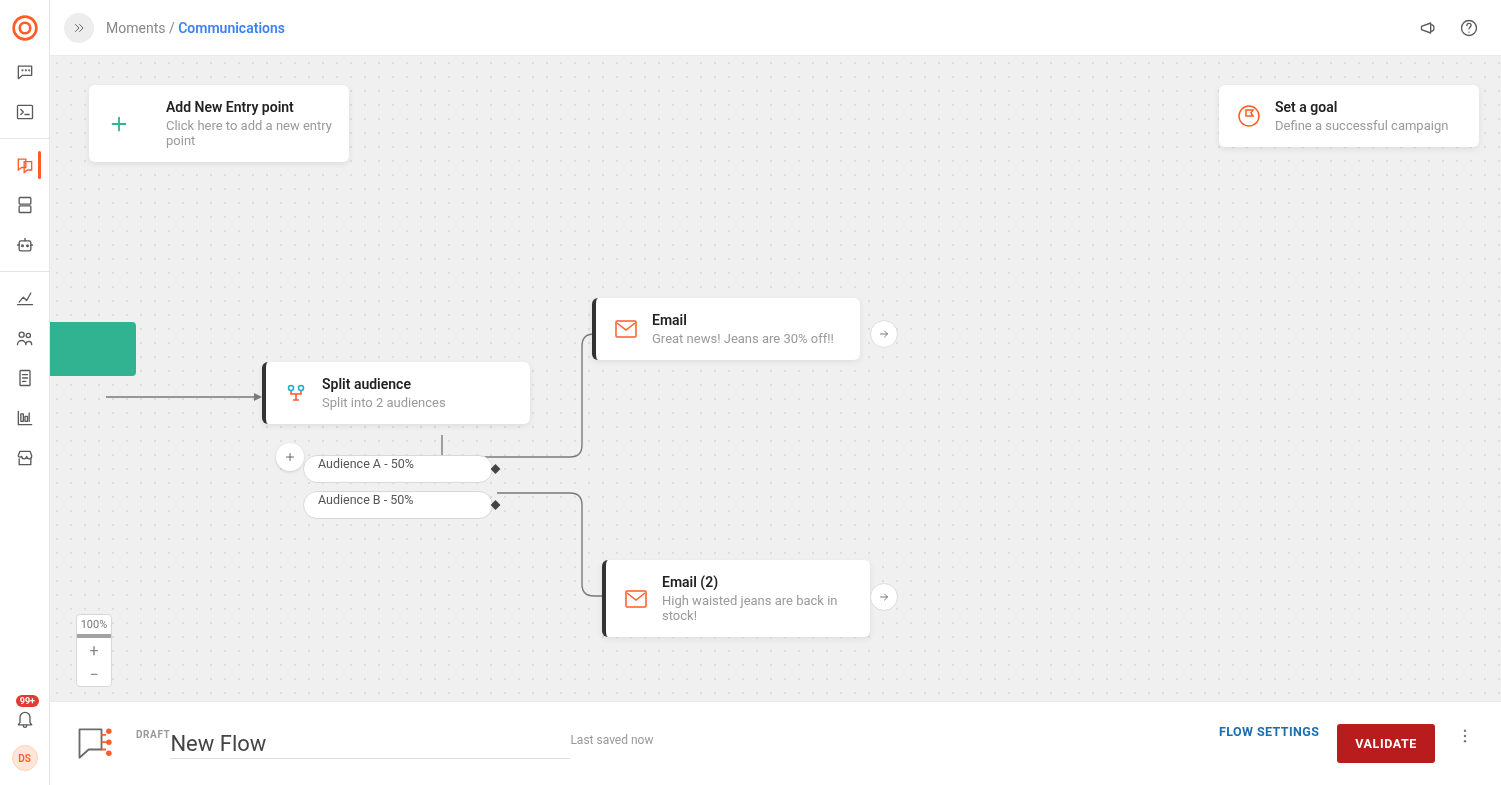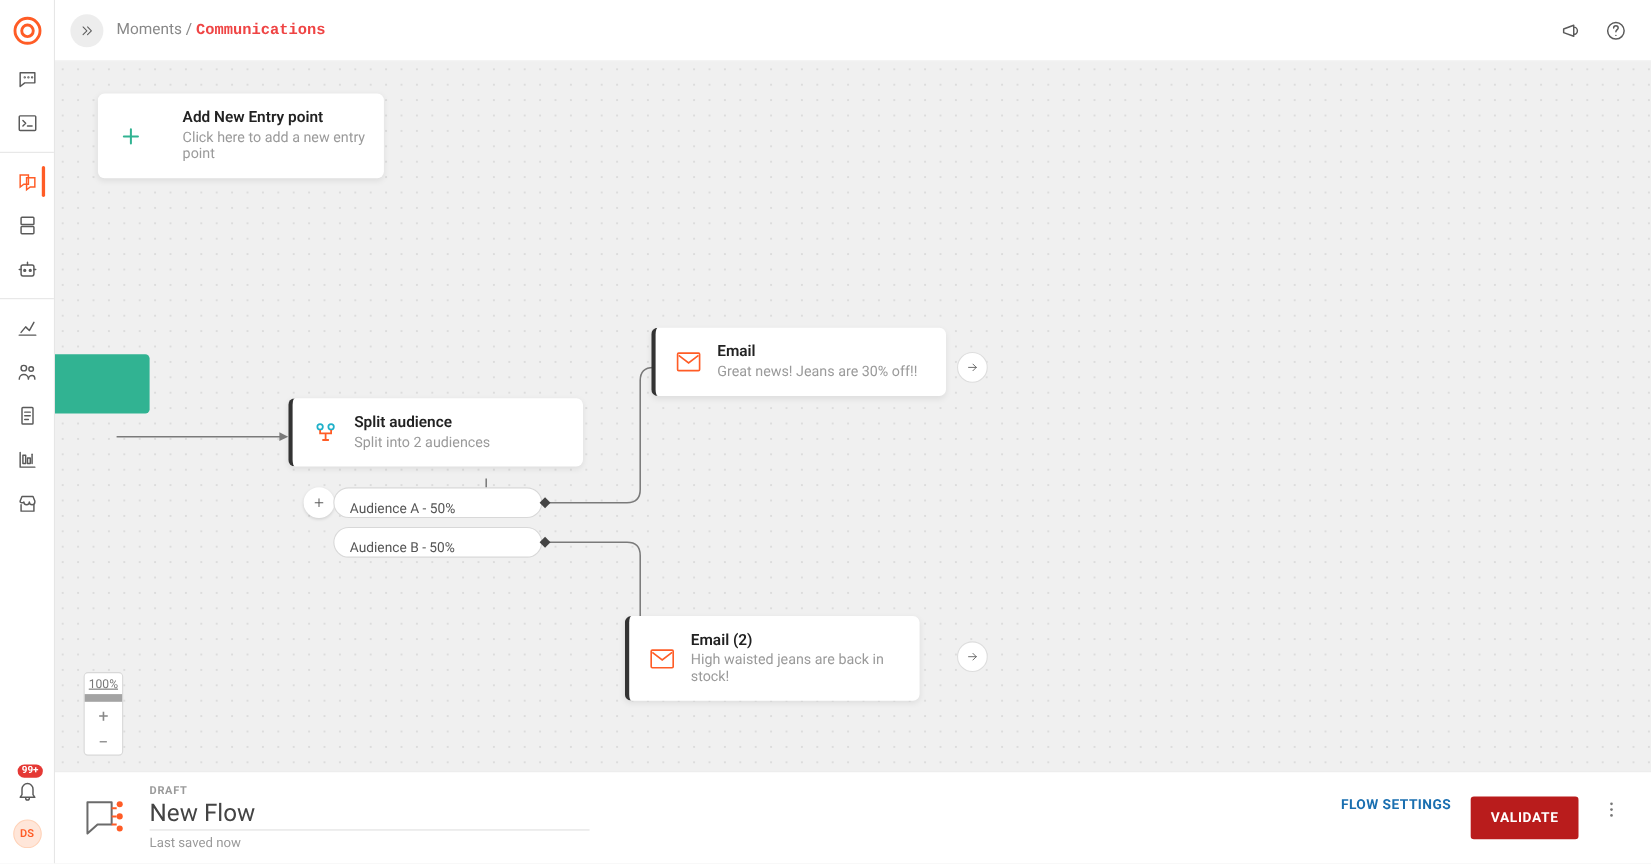--- a/index.html
+++ b/index.html
@@ -18,65 +18,65 @@
 .leftbar .badge { position: absolute; top: -4px; right: 2px; background: #e53935; color: #fff; font-size: 9px; font-weight: 700; border-radius: 8px; padding: 1px 4px; line-height: 10px; }
 .avatar { width: 26px; height: 26px; border-radius: 50%; background: #ffe6d9; color: #ff5c26; font-size: 10px; font-weight: 600; display: flex; align-items: center; justify-content: center; margin: 6px 0 14px; border: 1px solid #ffd2b8; }
 
 
 .main { flex: 1; height: 100%; display: flex; flex-direction: column; }
 
 
 .topbar { height: 56px; display: flex; align-items: center; padding: 0 20px 0 8px; border-bottom: 1px solid #eaeaea; }
 .topbar .expand-btn { width: 30px; height: 30px; border-radius: 50%; background: #ededed; display: flex; align-items: center; justify-content: center; cursor: pointer; margin-left: 6px; margin-right: 12px; }
 .breadcrumb { color: #888; font-size: 14px; }
-.breadcrumb .current { color: #ef4444; font-weight: 600; font-family: Liberation Mono, monospace; }
+.breadcrumb .current { color: #3b82f6; font-weight: 600; }
 .topbar .right { margin-left: auto; display: flex; gap: 16px; color: #6b6b6b; }
 .topbar .right .icon-btn { width: 24px; height: 24px; display: flex; align-items: center; justify-content: center; cursor: pointer; }
 
 
 .canvas { flex: 1; position: relative; background: #f0f0f0; background-image: radial-gradient(#dcdcdc 1px, transparent 1px); background-size: 14px 14px; overflow: hidden; }
 
 .card { position: absolute; background: #fff; border-radius: 6px; box-shadow: 0 2px 6px rgba(0,0,0,0.08); display: flex; align-items: center; padding: 14px 16px; }
 .card.border-accent { border-left: 4px solid; }
 .card .icon-slot { width: 28px; height: 28px; display: flex; align-items: center; justify-content: center; margin-right: 12px; flex-shrink: 0; }
 .card .title { font-weight: 600; color: #222; font-size: 14px; }
 .card .subtitle { color: #9a9a9a; font-size: 13px; margin-top: 3px; }
 
 .entry-card { top: 29px; left: 39px; width: 260px; gap: 21px; }
 .goal-card { top: 29px; right: 22px; width: 260px; }
 
 .green-stub { position: absolute; top: 266px; left: 0; width: 86px; height: 54px; background: #31b392; border-radius: 0 4px 4px 0; }
 
 .split-card { top: 306px; left: 212px; width: 268px; border-left-color: #1fb0c9; }
 .email1-card { top: 242px; left: 542px; width: 268px; border-left-color: #31b392; }
-.email2-card { top: 504px; left: 518px; width: 268px; border-left-color: #31b392; }
-
-.pill { position: absolute; background: #fff; border: 1px solid #d8d8d8; border-radius: 16px; height: 28px; padding: 0 14px; display: flex; align-items: flex-end; font-size: 12.5px; color: #555; }
+.email2-card { top: 504px; left: 552px; width: 268px; border-left-color: #31b392; }
+
+.pill { position: absolute; background: #fff; border: 1px solid #d8d8d8; border-radius: 16px; height: 28px; padding: 0 14px; display: flex; align-items: flex-start; font-size: 12.5px; color: #555; margin-top: 12px; }
 .pill-a { top: 387px; left: 253px; width: 190px; }
 .pill-b { top: 423px; left: 253px; width: 190px; }
 .pill-dot { position: absolute; right: -7px; top: 50%; width: 7px; height: 7px; background: #444; transform: translateY(-50%) rotate(45deg); }
 .add-circle { position: absolute; top: 387px; left: 226px; width: 28px; height: 28px; border-radius: 50%; background: #fff; box-shadow: 0 1px 3px rgba(0,0,0,0.15); display:flex; align-items:center; justify-content:center; cursor:pointer; }
 
 .go-circle { position: absolute; width: 28px; height: 28px; border-radius: 50%; background: #fff; border: 1px solid #ddd; display:flex; align-items:center; justify-content:center; cursor:pointer; }
 .go1 { top: 264px; left: 820px; }
 .go2 { top: 527px; left: 820px; }
 
 svg.wire { position: absolute; top: 0; left: 0; width: 100%; height: 100%; pointer-events: none; }
 .wire path { stroke: #7a7a7a; stroke-width: 1.4; fill: none; }
 .wire .arrow { fill: #7a7a7a; }
 
 .zoom-box { position: absolute; left: 26px; bottom: 14px; width: 36px; background: #fff; border: 1px solid #d8d8d8; border-radius: 4px; text-align: center; font-size: 11px; color: #777; }
-.zoom-box .pct { border-bottom: 7px solid #a3a3a3; padding: 3px 0; text-decoration: underline; }
+.zoom-box .pct { border-bottom: 4px solid #a3a3a3; padding: 3px 0; }
 .zoom-box .zbtn { height: 24px; display:flex; align-items:center; justify-content:center; cursor:pointer; color:#888; font-size:16px; }
 .zoom-box .zbtn:first-of-type { border-bottom: 1px solid #eee; }
 
 
 .footer { height: 84px; border-top: 1px solid #eaeaea; display: flex; align-items: center; padding: 0 24px; }
 .flow-icon { width: 44px; height: 44px; margin-right: 18px; }
-.footer .meta { display: flex; flex-direction: column; }
+.footer .meta { display: flex; flex-direction: row; }
 .footer .status { font-size: 10px; font-weight: 700; letter-spacing: 0.6px; color: #9a9a9a; }
 .footer .flowname { font-size: 22px; color: #444; margin-top: 2px; min-width: 400px; border-bottom: 1px solid #e0e0e0; padding-bottom: 2px; }
 .footer .saved { font-size: 12px; color: #9a9a9a; margin-top: 4px; }
 .footer .actions { margin-left: auto; display: flex; gap: 18px; }
 .btn-link { color: #1a6fb0; font-weight: 700; font-size: 12.5px; letter-spacing: 0.4px; cursor: pointer; }
 .btn-primary { background: #b91c1c; color: #fff; font-weight: 700; font-size: 12.5px; letter-spacing: 0.6px; padding: 12px 18px; border-radius: 3px; cursor: pointer; }
 .more-btn { width: 24px; height: 24px; display:flex; align-items:center; justify-content:center; cursor:pointer; color:#777; }
 
 .stroke-icon { stroke: #5a5a5a; stroke-width: 1.6; fill: none; stroke-linecap: round; stroke-linejoin: round; }
 .stroke-orange { stroke: #ff5c26; stroke-width: 1.6; fill: none; }
@@ -198,20 +198,32 @@
           <svg width="22" height="22" viewBox="0 0 24 24">
             <path d="M12 5v14M5 12h14" stroke="#31b392" stroke-width="2" stroke-linecap="round"></path>
           </svg>
         </div>
       <div>
         <div class="title">Add New Entry point</div>
         <div class="subtitle">Click here to add a new entry point</div>
       </div>
     </div>
 
+    <div class="card goal-card">
+      <div class="icon-slot">
+          <svg width="24" height="24" viewBox="0 0 24 24">
+            <circle cx="12" cy="12" r="10" fill="none" stroke="#ff5c26" stroke-width="1.5"></circle>
+            <path d="M9 6h7l-2 3 2 3H9V6z" fill="none" stroke="#ff5c26" stroke-width="1.5"></path>
+          </svg>
+        </div>
+      <div>
+        <div class="title">Set a goal</div>
+        <div class="subtitle">Define a successful campaign</div>
+      </div>
+    </div>
 
     <div class="green-stub"></div>
 
     <svg class="wire">
       <path d="M 56 341 H 208"></path>
       <polygon class="arrow" points="204,337 212,341 204,345"></polygon>
       <path d="M 392 379 V 401 H 447"></path>
       <path d="M 447 401 H 520 Q 532 401 532 389 V 290 Q 532 278 544 278 H 586"></path>
       <polygon class="arrow" points="582,274 590,278 582,282"></polygon>
       <path d="M 447 437 H 520 Q 532 437 532 449 V 528 Q 532 540 544 540 H 586"></path>

